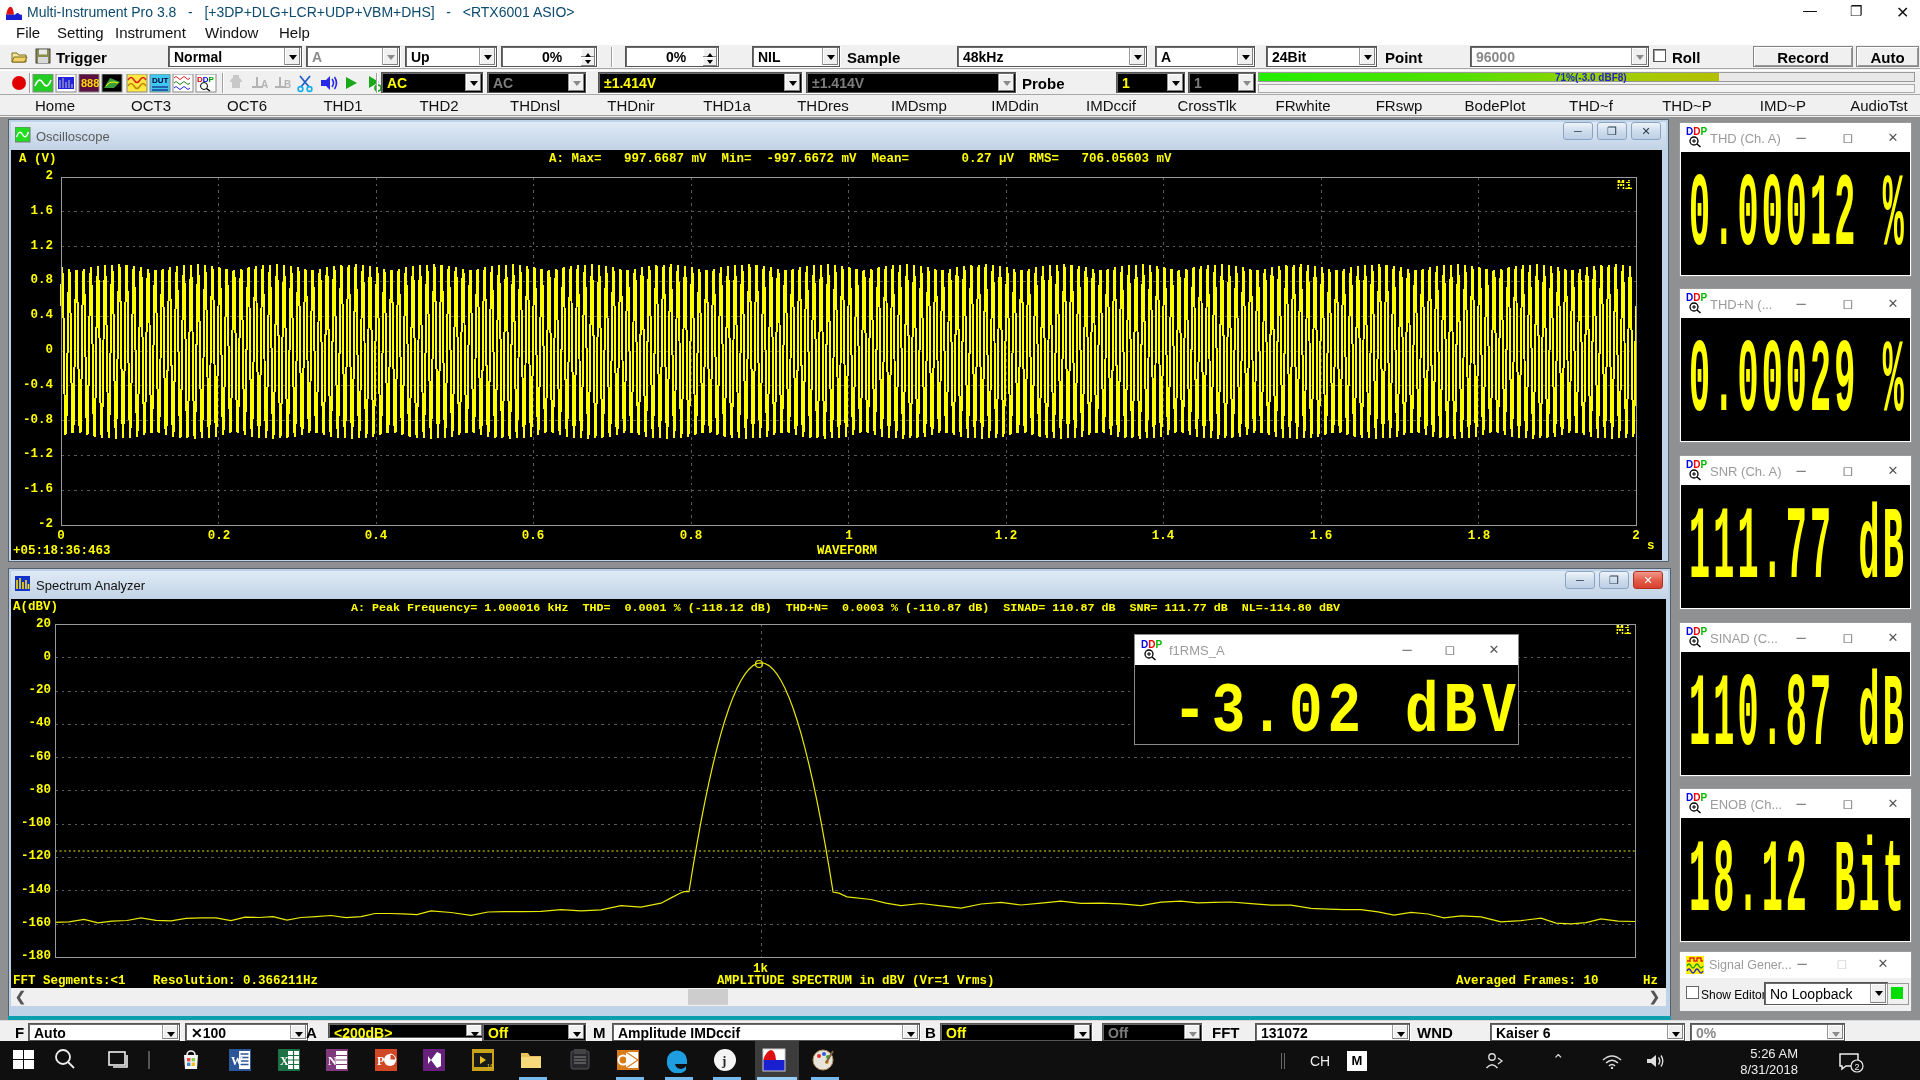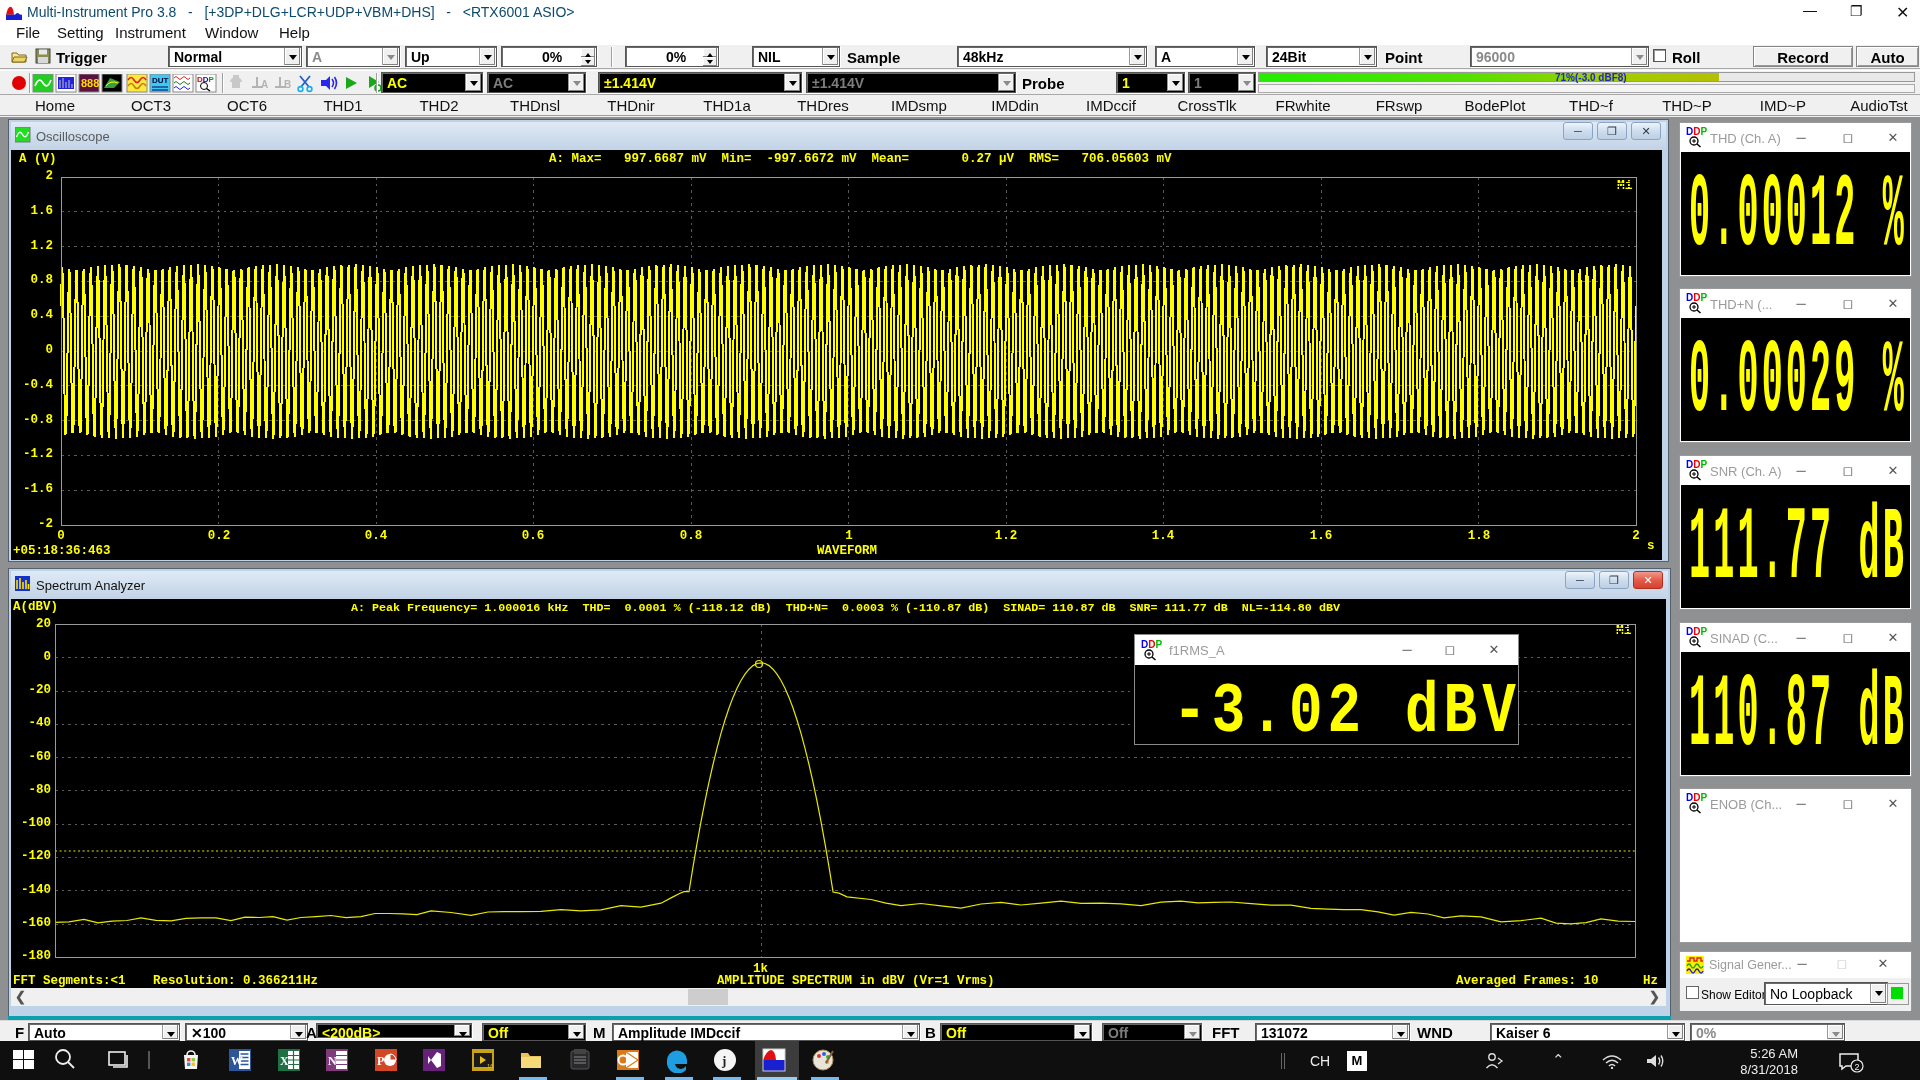--- a/index.html
+++ b/index.html
@@ -501,20 +501,23 @@
     <text x="0" y="9" font-size="10" font-weight="bold" font-family="Liberation Sans"><tspan fill="#0000ee">D</tspan><tspan fill="#ee0000">D</tspan><tspan fill="#00bb00">P</tspan></text>
     <circle cx="8" cy="15" r="4" stroke="#000" fill="none" stroke-width="1.3"></circle>
     <path d="M11 18 L14.5 21" stroke="#000" stroke-width="1.5"></path>
     <path d="M8 13 V17 M6 15 H10" stroke="#000" stroke-width="1"></path>
           </svg>
           <span class="dtx">ENOB (Ch...</span>
    <span class="dbtn" style="left:114px">─</span>
           <span class="dbtn" style="left:161px">◻</span>
           <span class="dbtn" style="left:206px">✕</span>
         </div>
+  <div class="black">
+          <div class="bigyel" style="left:8px;top:13px;font-size:103px;letter-spacing:9.2px;transform:scaleX(0.341)">18.12 Bit</div>
+        </div>
 </div>
 
  <div class="abs" style="left:1679px;top:834px;width:233px;height:59px;border:1px solid #9a9a9a;background:#f0f0f0">
   <div class="abs" style="left:0;top:0;width:100%;height:26px;background:#fff">
     <svg class="abs" style="left:6px;top:4px" width="18" height="18">
             <rect width="18" height="18" fill="#ffee00"></rect>
             <path d="M1 5 L4 5 L4 2 L8 2 L8 5 L11 5 L11 2 L15 2 L15 5 L17 5" stroke="#e02020" fill="none" stroke-width="1.4"></path>
             <path d="M1 10 Q3 6 5 10 Q7 14 9 10 Q11 6 13 10 Q15 14 17 10" stroke="#18a018" fill="none" stroke-width="1.4"></path>
             <path d="M1 15 Q3 11 5 15 Q7 19 9 15 Q11 11 13 15 Q15 19 17 15" stroke="#2020d0" fill="none" stroke-width="1.4"></path>
           </svg>
@@ -542,21 +545,21 @@
  <span class="lbl abs" style="left:15px;top:3px">F</span>
  <div class="combo abs" style="left:28px;top:2px;width:152px;height:18px">
         <span class="tx" style="top:1px">Auto</span>
         <span class="ar"></span>
       </div>
  <div class="combo abs" style="left:185px;top:2px;width:123px;height:18px">
         <span class="tx" style="top:1px">✕100</span>
         <span class="ar"></span>
       </div>
  <span class="lbl abs" style="left:306px;top:3px">A</span>
- <div class="combo blk abs" style="left:316px;top:2px;width:156px;height:15px">
+ <div class="combo blk abs" style="left:328px;top:2px;width:156px;height:15px">
         <span class="tx" style="top:1px">&lt;200dB&gt;</span>
         <span class="ar"></span>
       </div>
  <div class="combo blk abs" style="left:482px;top:2px;width:104px;height:18px">
         <span class="tx" style="top:1px">Off</span>
         <span class="ar"></span>
       </div>
  <span class="lbl abs" style="left:593px;top:3px">M</span>
  <div class="combo abs" style="left:612px;top:2px;width:308px;height:18px">
         <span class="tx" style="top:1px">Amplitude IMDccif</span>

